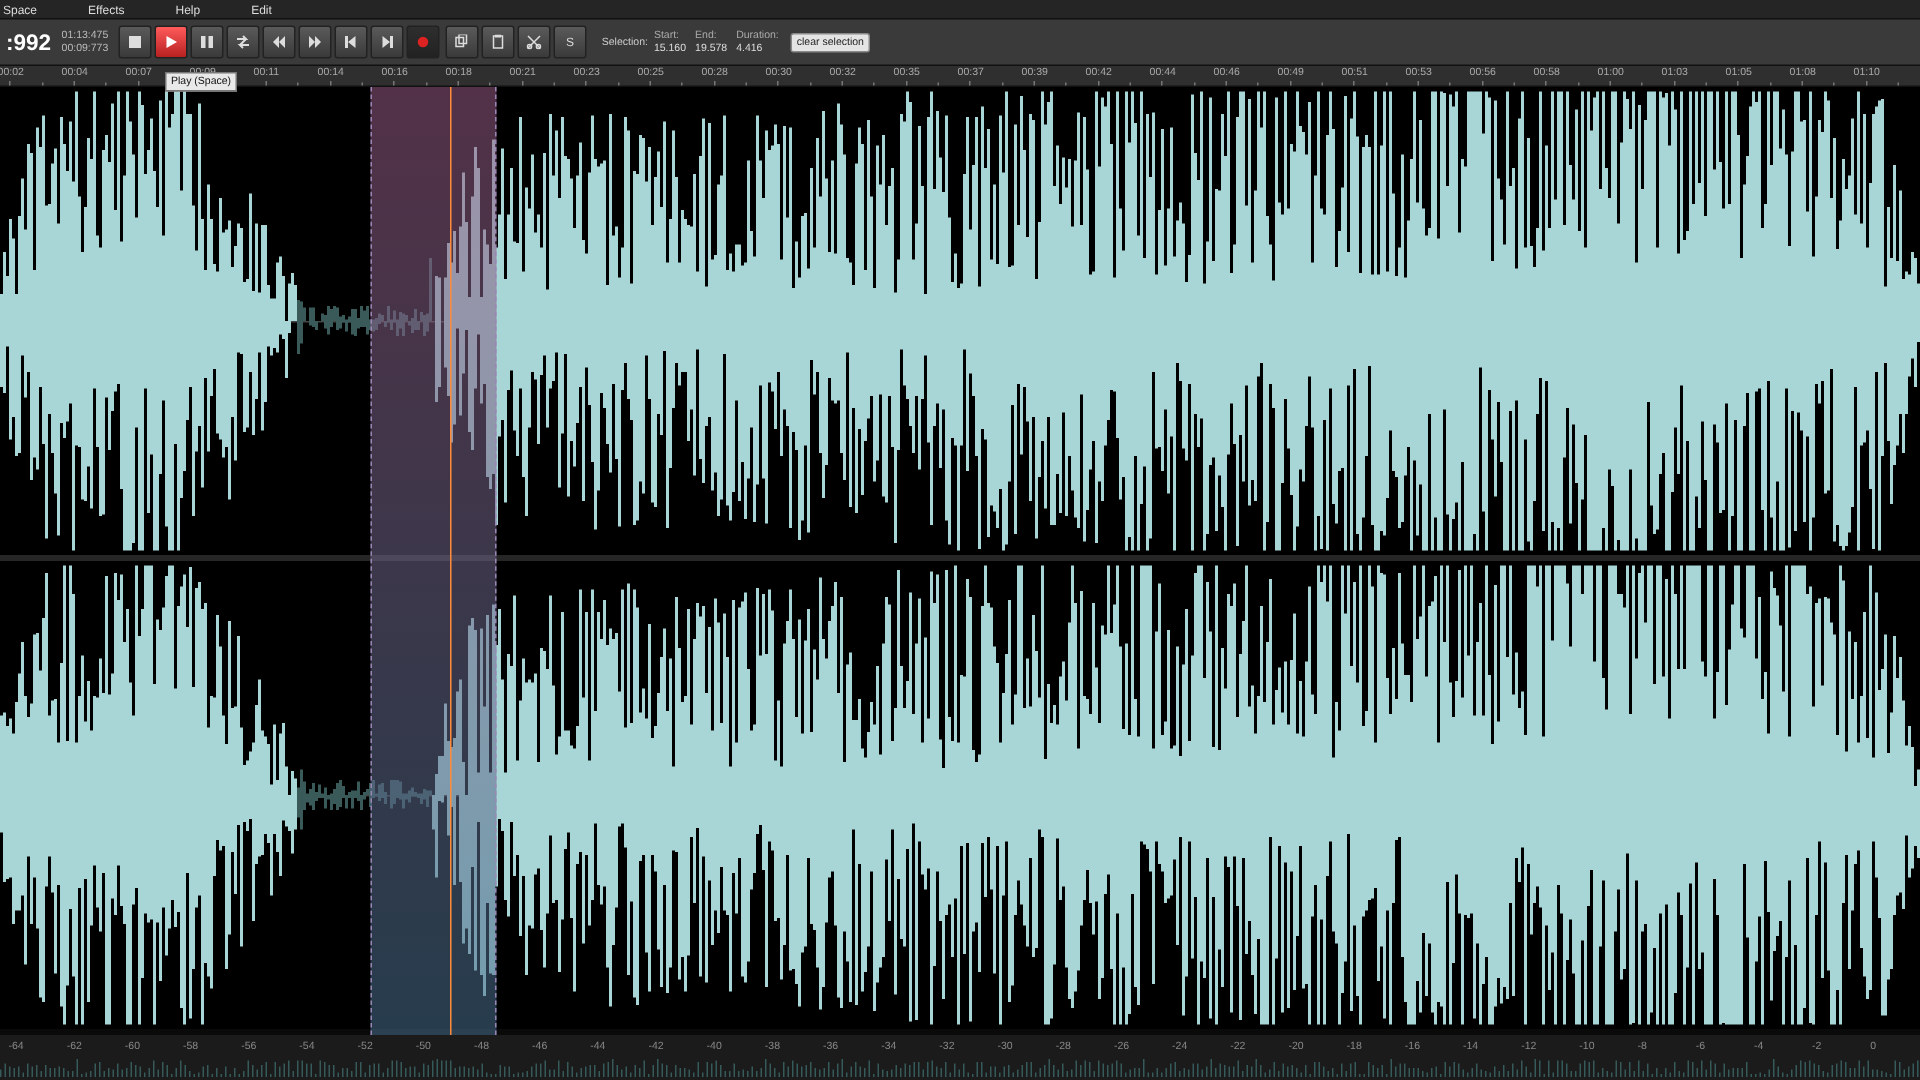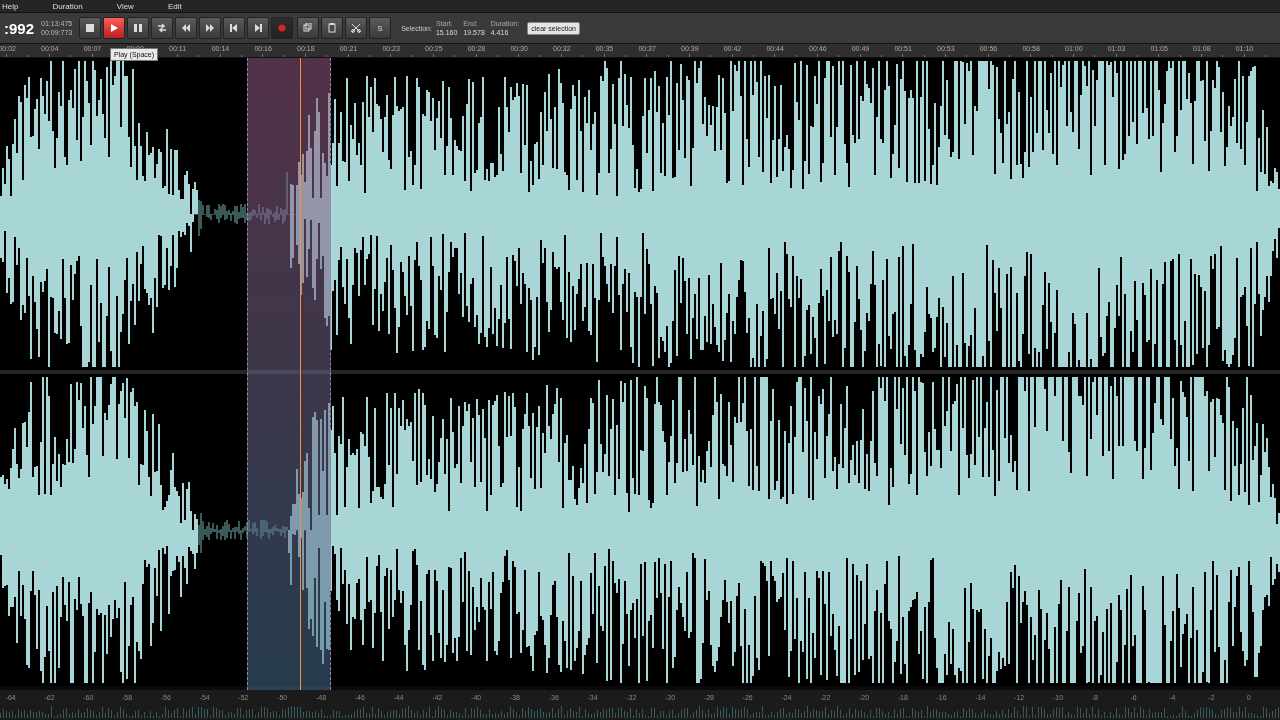--- a/index.html
+++ b/index.html
@@ -48,23 +48,23 @@
   .overview-upper .seg.b{background:#3e78c2}
   .overview-upper .seg.y{background:#cfa92a}
   .overview{height:30px;background:#1b1b1b;position:relative;font-size:7px;color:#888}
   .overview .tk{position:absolute;top:4px}
   .overview .bar2{position:absolute;bottom:2px;height:12px;width:1px;background:#365959}
 </style>
 </head>
 <body>
 
 <div class="menubar">
+  <span>Space</span>
+  <span>Effects</span>
   <span>Help</span>
-  <span>Duration</span>
-  <span>View</span>
   <span>Edit</span>
 </div>
 
 <div class="toolbar">
   <div class="posbox">
     <div class="bigpos">:992</div>
   </div>
   <div class="timecol">
     <span>01:13:475</span>
     <span>00:09:773</span>

